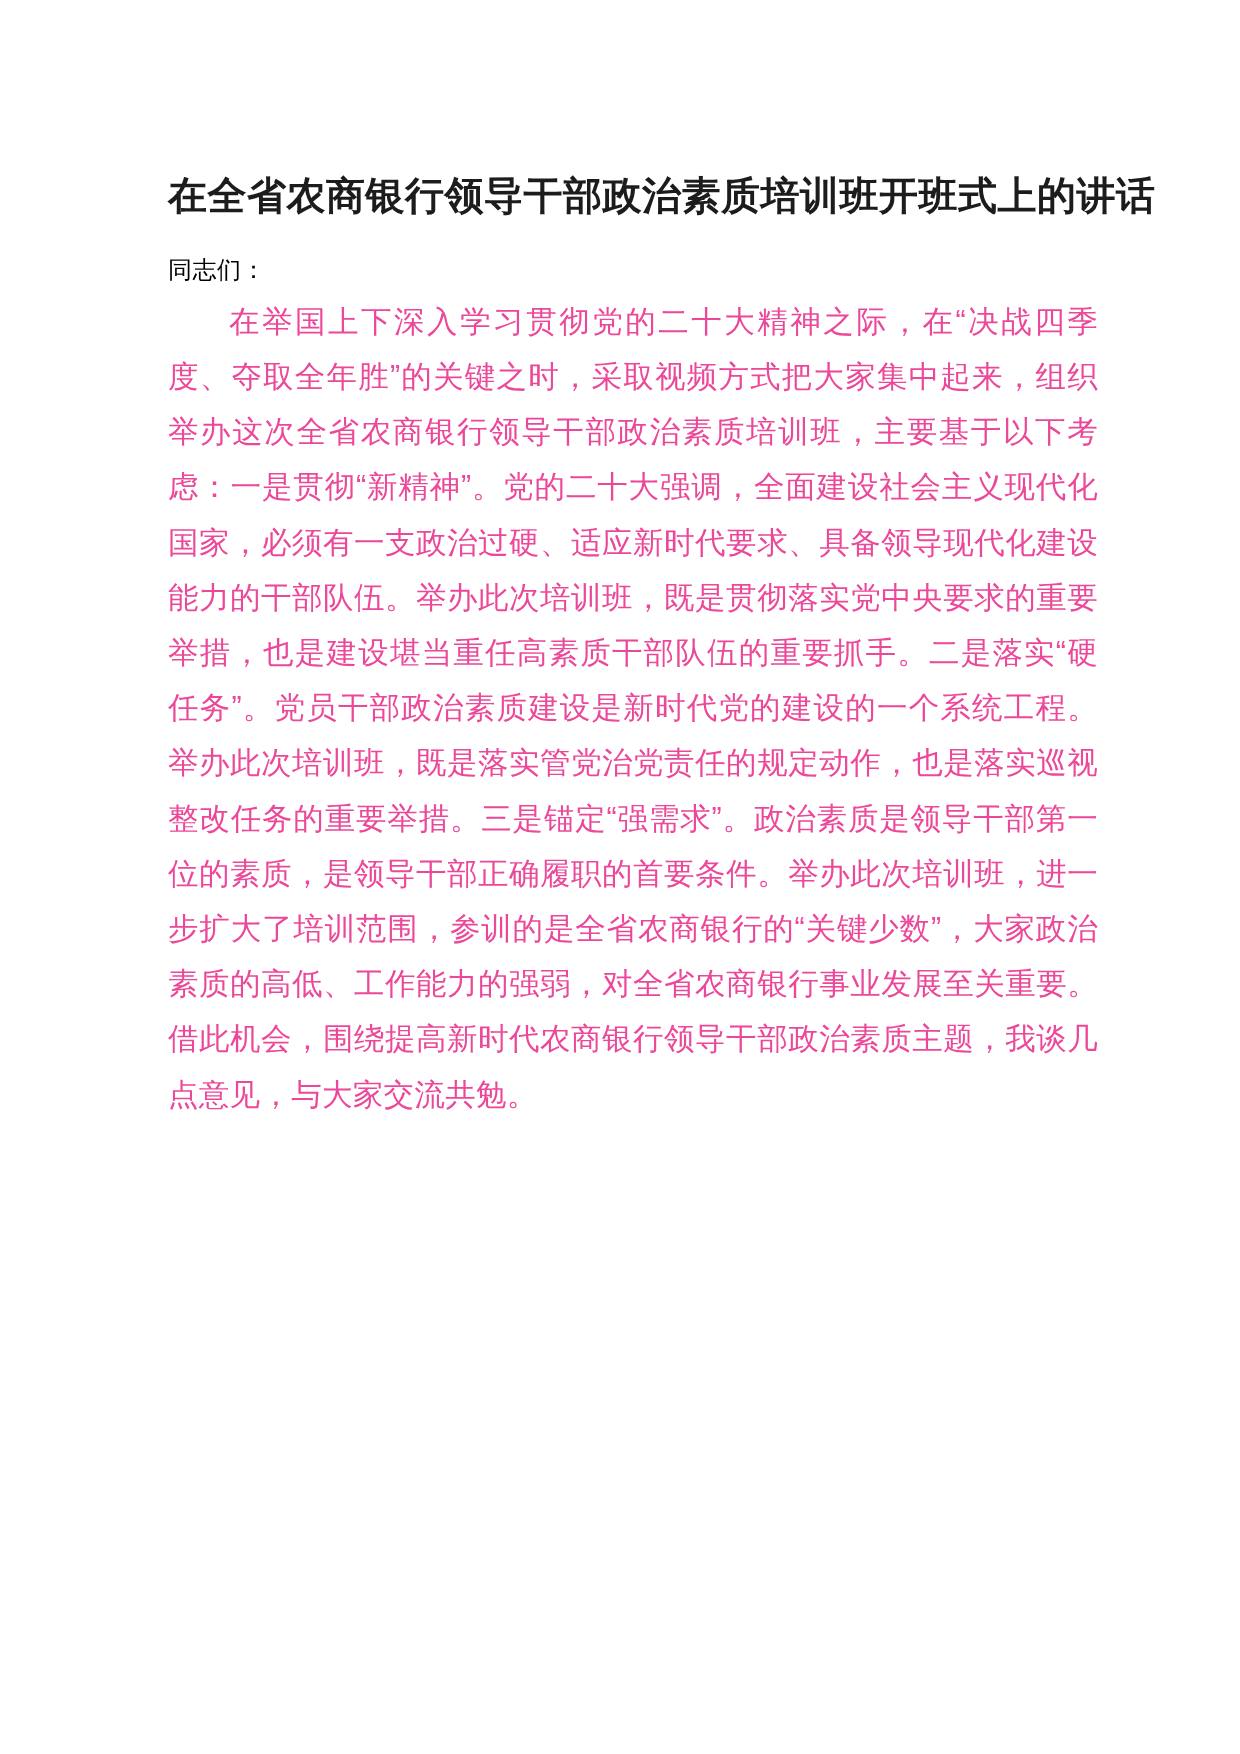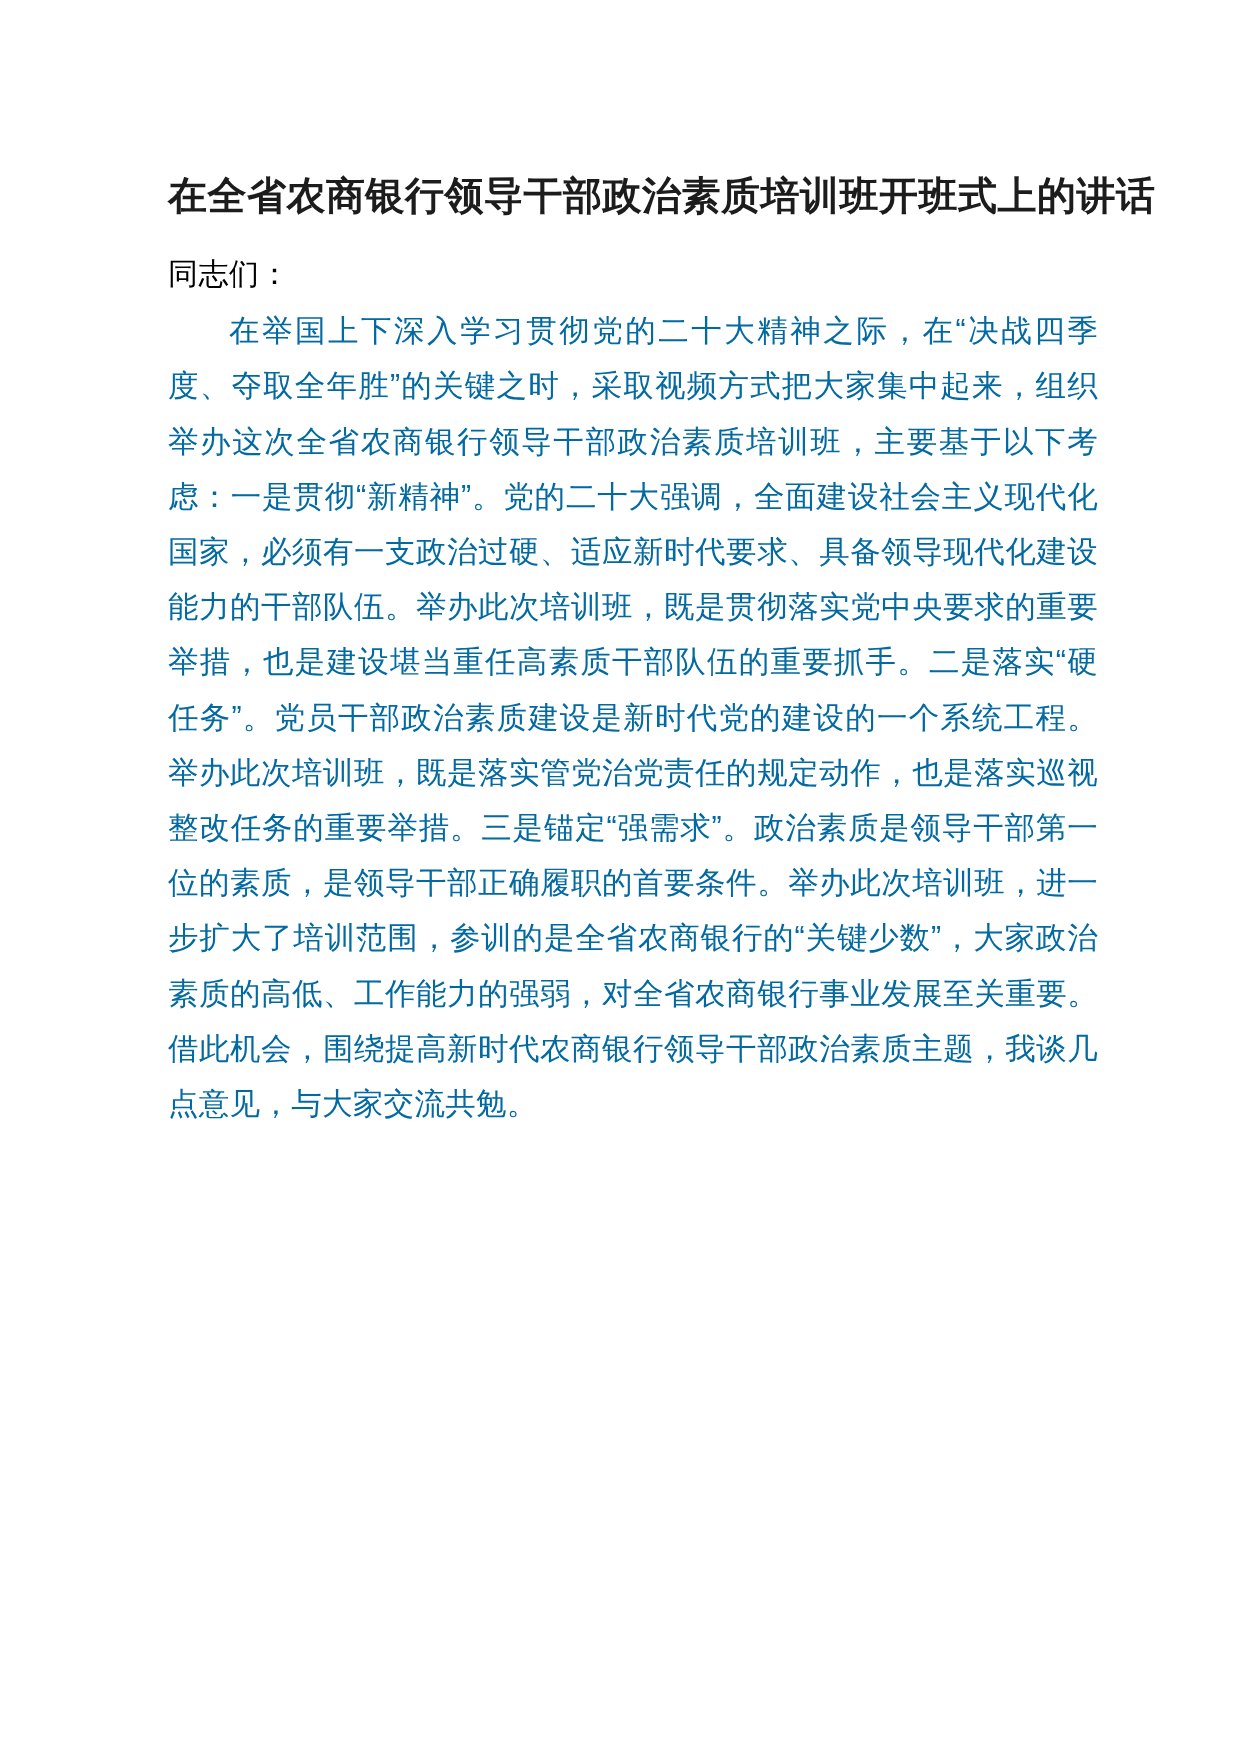--- a/index.html
+++ b/index.html
@@ -26,35 +26,35 @@
     font-size: 39px;
     font-weight: bold;
     text-align: left;
     letter-spacing: 0.5px;
     line-height: 1.35;
     color: #1c1c1c;
     margin: 0 0 28px 0;
     white-space: nowrap;
   }
   .salutation {
-    font-size: 30px;
+    font-size: 24px;
     line-height: 1.55;
     margin: 8px 0 6px 0;
     color: #000;
     letter-spacing: 0.5px;
   }
   .para {
     font-size: 30.5px;
     line-height: 55.2px;
     text-align: justify;
     text-justify: inter-character;
     text-align-last: left;
     margin: 0;
     letter-spacing: 0.3px;
-    color: #0369a1;
+    color: #ec4899;
     word-break: break-all;
   }
   .para.indent {
     text-indent: 2em;
   }
   .para .lead {
     font-weight: bold;
   }
   .gap {
     height: 8px;

